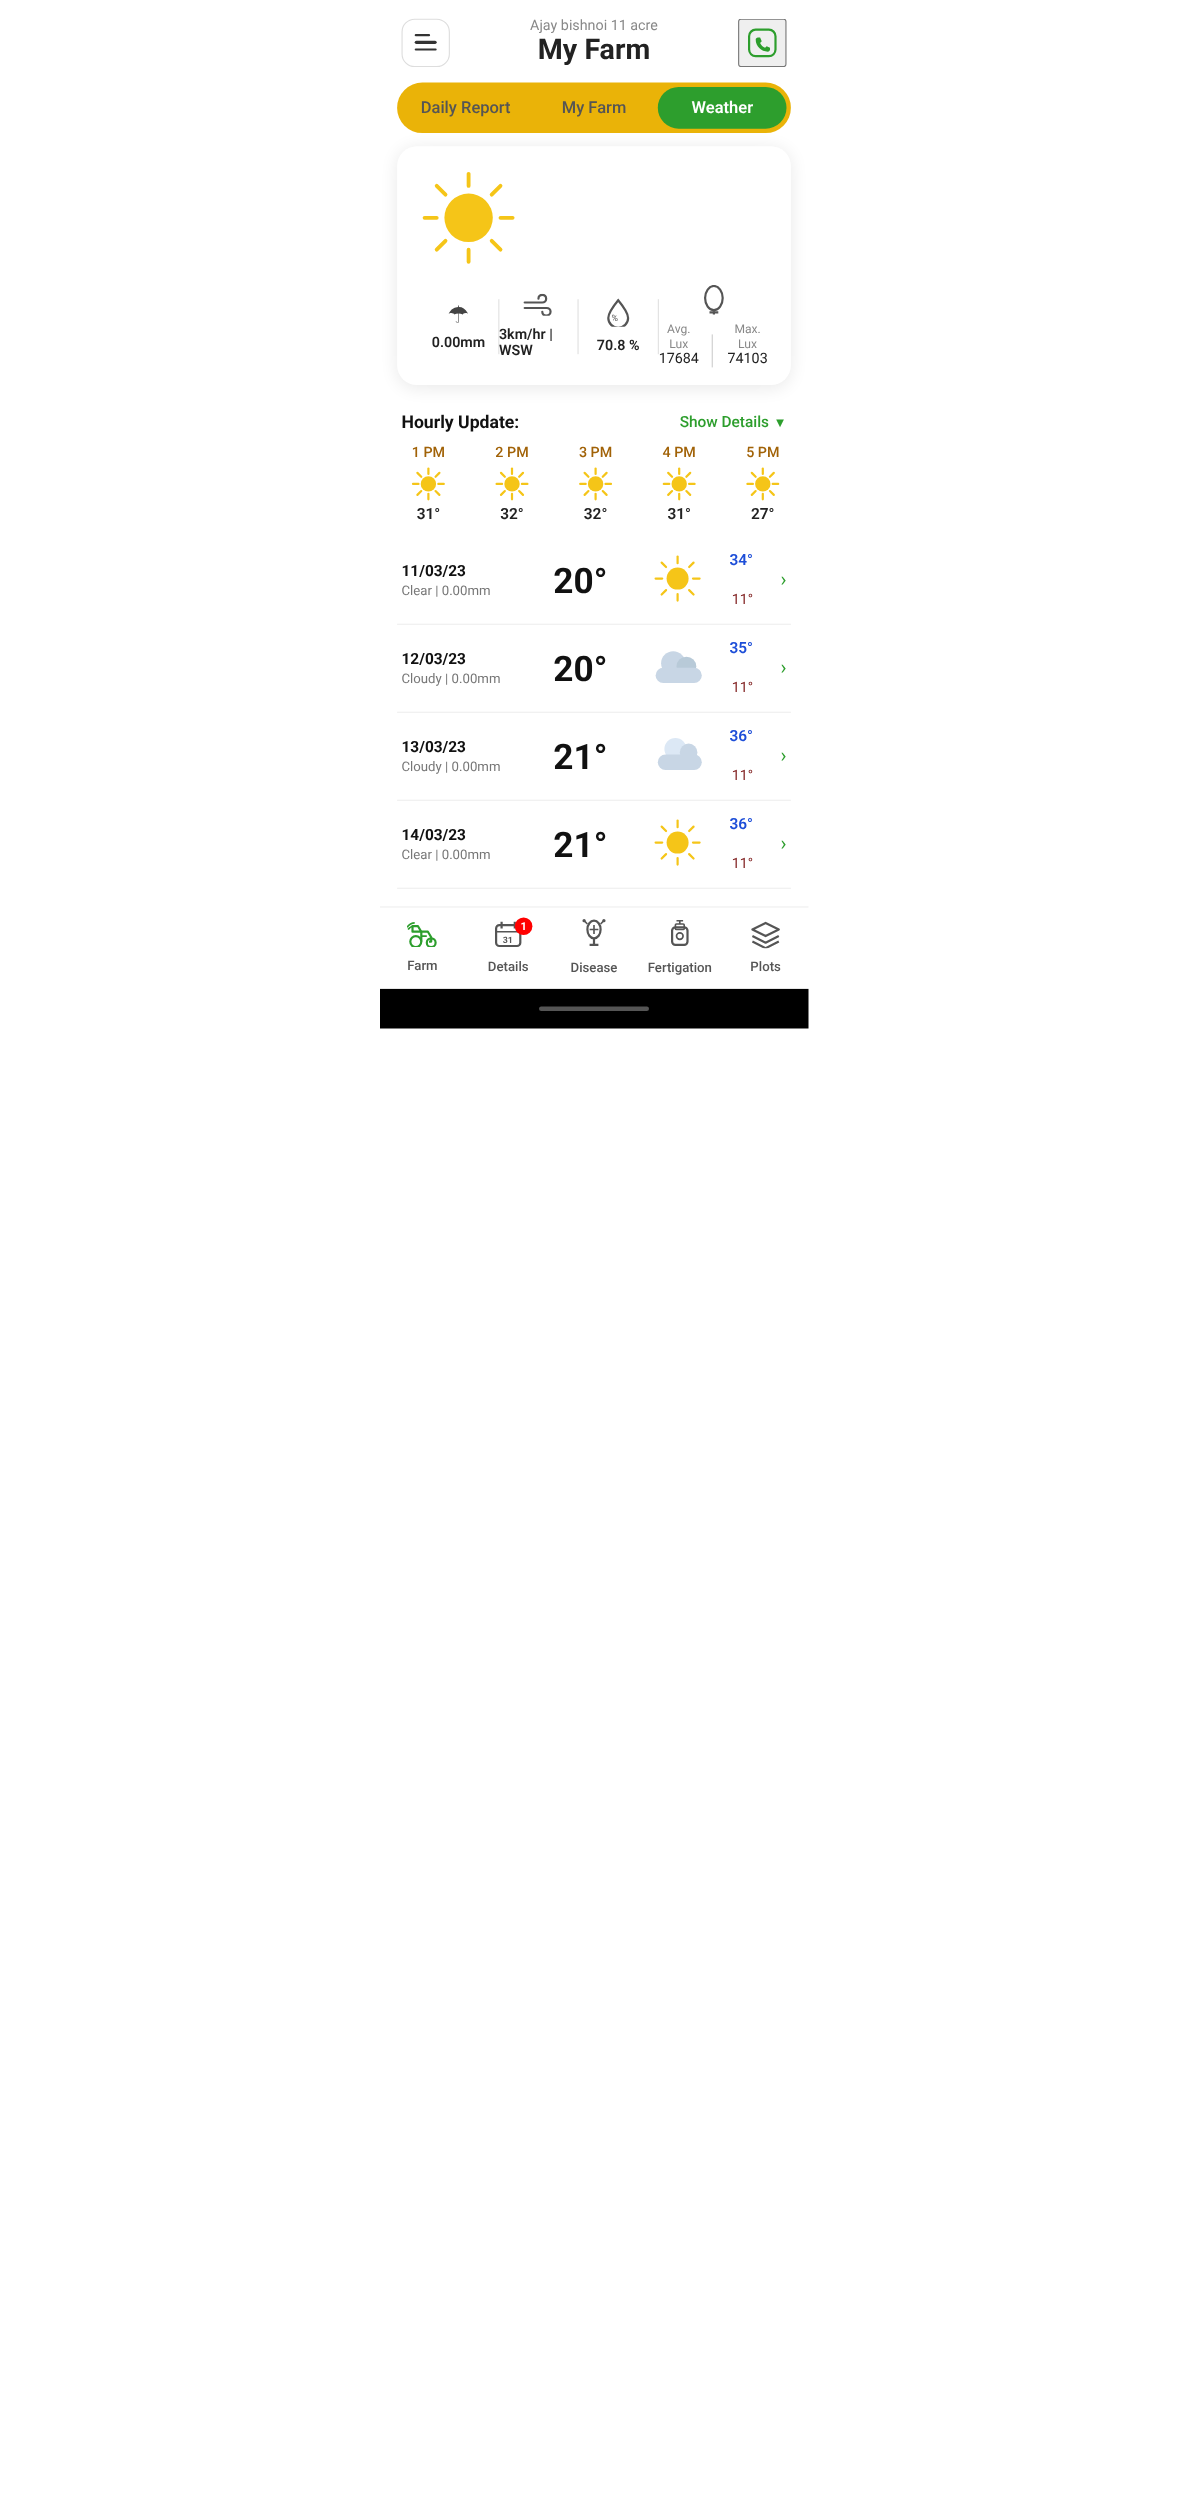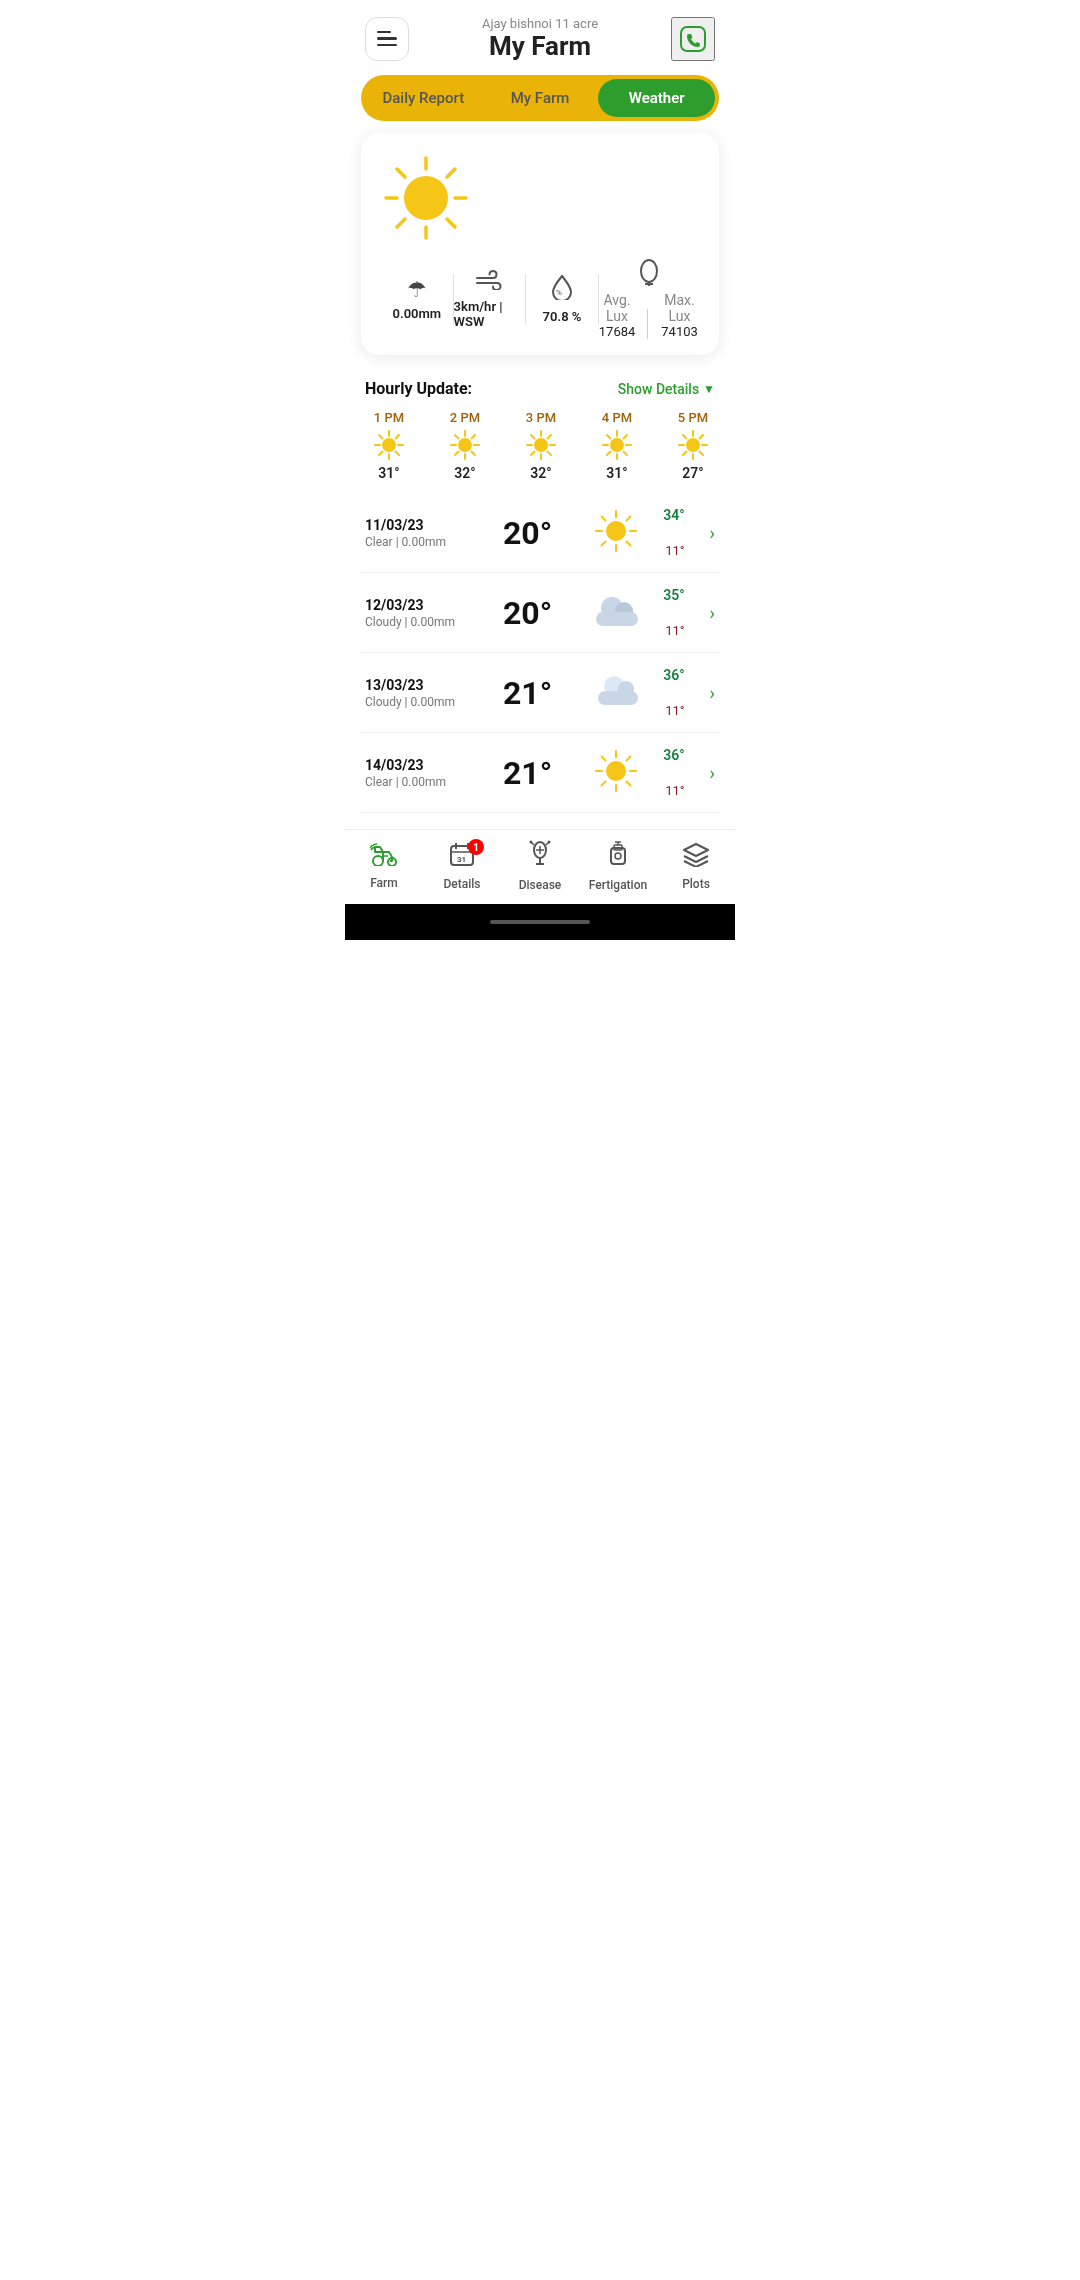--- a/index.html
+++ b/index.html
@@ -142,21 +142,21 @@
       flex-direction: column;
       align-items: center;
       flex: 1.4;
     }
     .lux-row {
       display: flex;
       gap: 12px;
       align-items: flex-end;
     }
     .lux-item { text-align: center; }
-    .lux-item-label { font-size: 14px; color: #888; }
+    .lux-item-label { font-size: 11px; color: #888; }
     .lux-item-value { font-size: 13px; font-weight: 400; color: #222; }
     .lux-divider-v { width: 1px; height: 30px; background: #ccc; }
 
     
     .section-header {
       display: flex;
       justify-content: space-between;
       align-items: center;
       padding: 8px 20px;
       margin-top: 4px;
@@ -200,21 +200,21 @@
       padding: 14px 4px;
       border-bottom: 1px solid #eee;
       gap: 21px;
     }
     .daily-left { flex: 1.2; }
     .daily-date { font-size: 14px; font-weight: 700; color: #111; }
     .daily-desc { font-size: 12px; color: #777; margin-top: 2px; }
     .daily-temp { font-size: 32px; font-weight: 700; color: #111; flex: 1; text-align: center; }
     .daily-icon { width: 52px; text-align: center; }
     .daily-minmax { text-align: right; }
-    .daily-max { font-size: 14px; font-weight: 600; color: #15803d; }
+    .daily-max { font-size: 14px; font-weight: 600; color: #1d4ed8; }
     .daily-min { font-size: 13px; color: #7f1d1d; margin-top: 20px; }
     .expand-btn {
       color: #2d9e2d;
       font-size: 18px;
       margin-left: 4px;
       cursor: pointer;
     }
 
     
     .bottom-nav {

